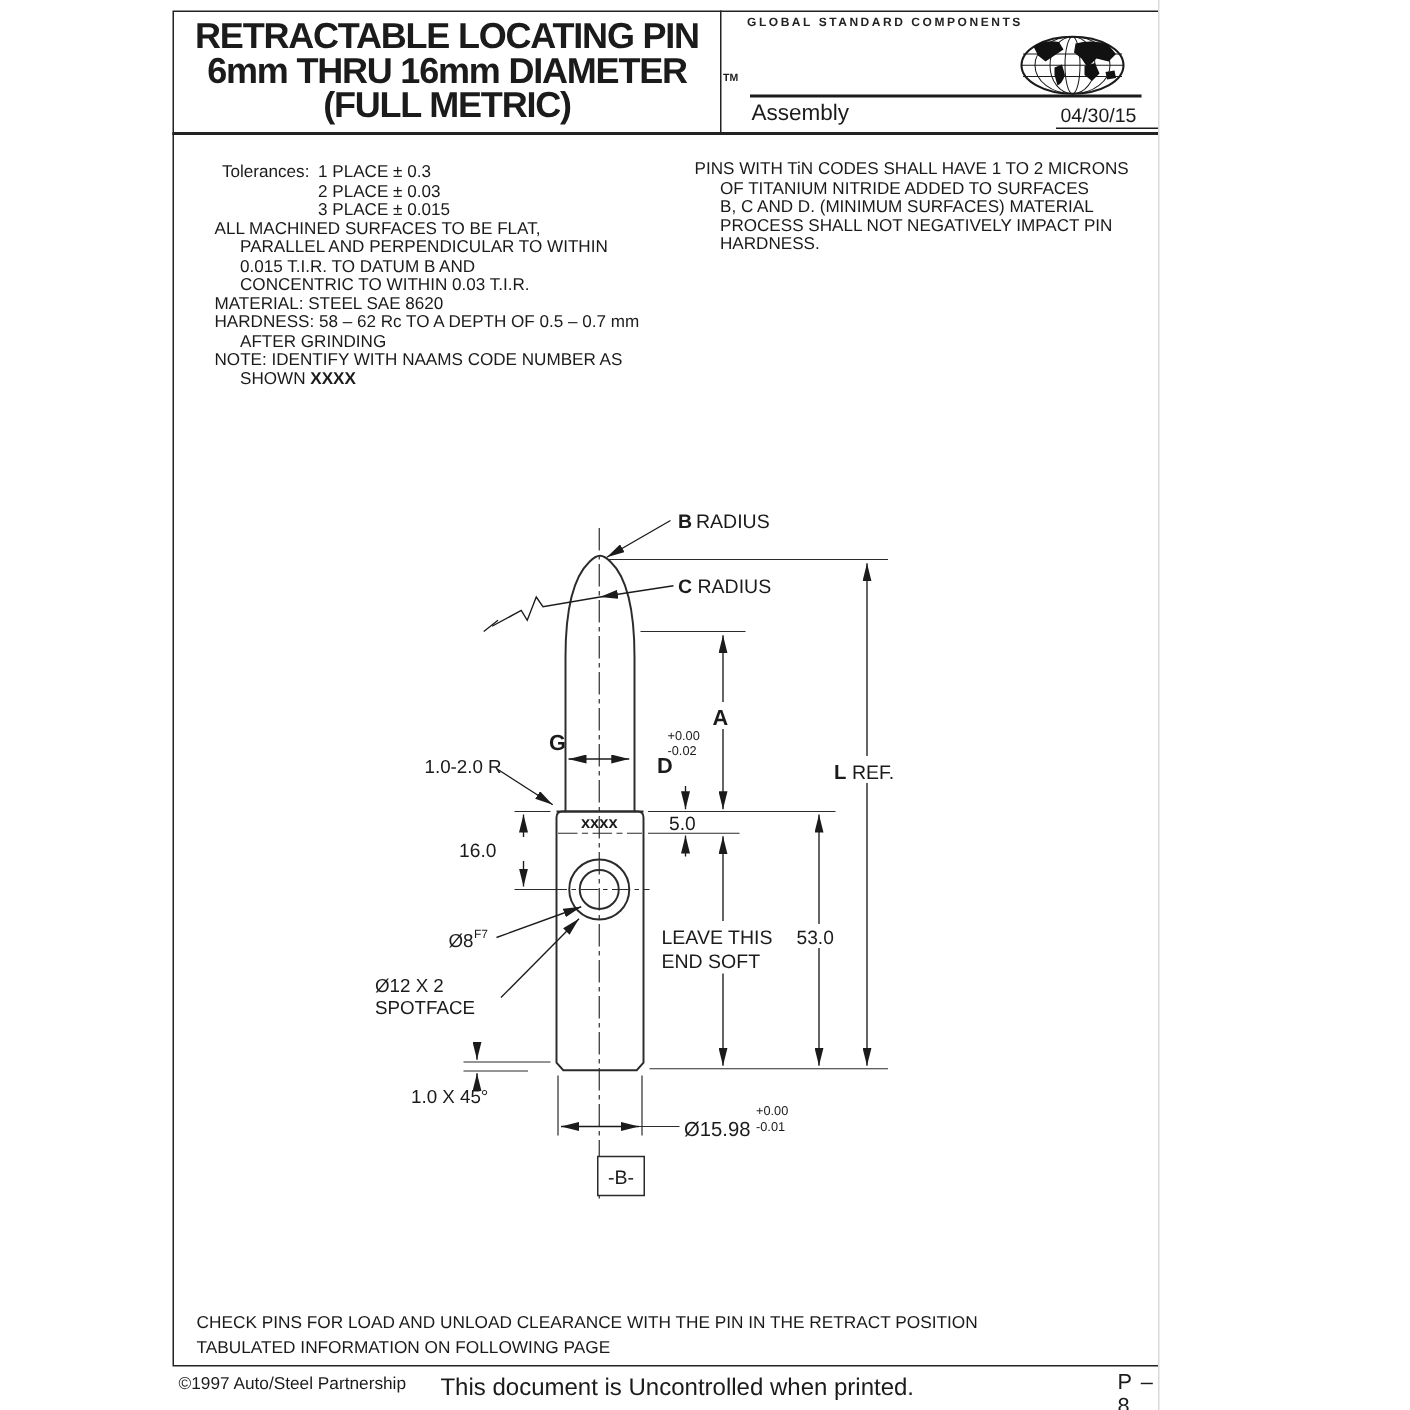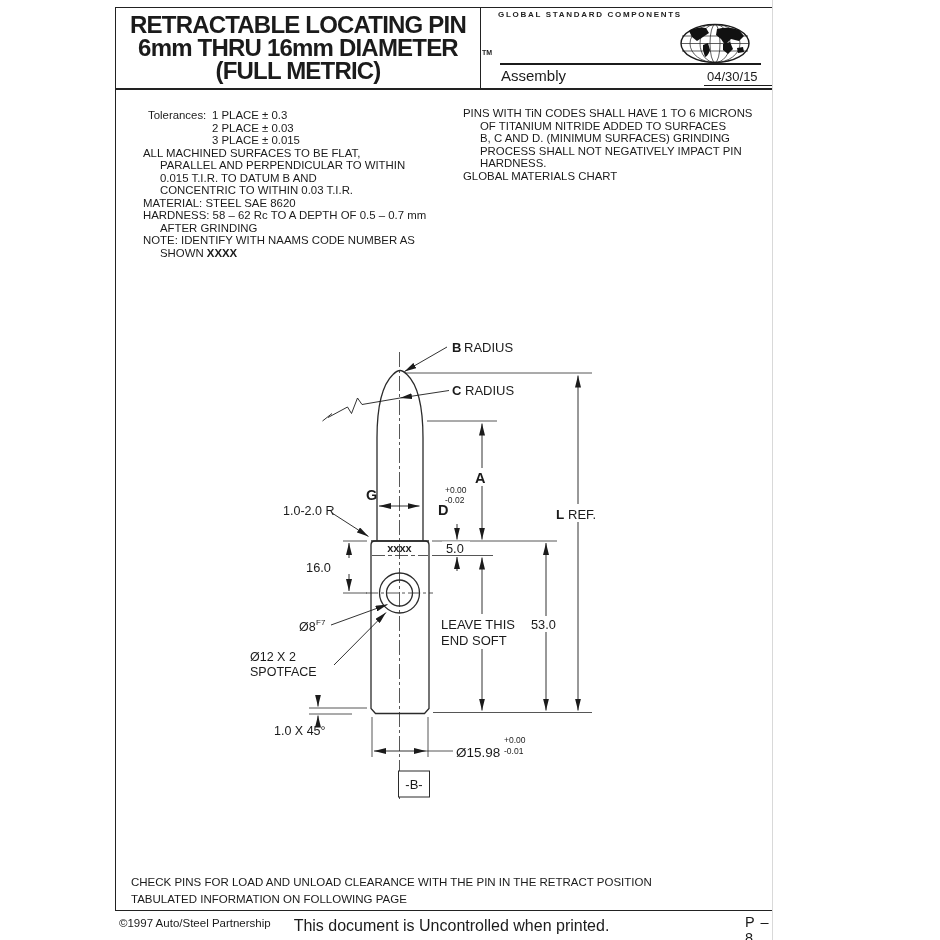--- a/index.html
+++ b/index.html
@@ -87,26 +87,25 @@
       <div class="nl-i1">PARALLEL AND PERPENDICULAR TO WITHIN</div>
       <div class="nl-i1">0.015 T.I.R. TO DATUM B AND</div>
       <div class="nl-i1">CONCENTRIC TO WITHIN 0.03 T.I.R.</div>
       <div class="nl-i0">MATERIAL: STEEL SAE 8620</div>
       <div class="nl-i0">HARDNESS: 58 – 62 Rc TO A DEPTH OF 0.5 – 0.7 mm</div>
       <div class="nl-i1">AFTER GRINDING</div>
       <div class="nl-i0">NOTE: IDENTIFY WITH NAAMS CODE NUMBER AS</div>
       <div class="nl-i1">SHOWN <b>XXXX</b></div>
     </div>
   <div class="abs notes" id="notes-right">
-      <div class="nl-i0">PINS WITH TiN CODES SHALL HAVE 1 TO 6 MICRONS</div>
+      <div class="nl-i0">PINS WITH TiN CODES SHALL HAVE 1 TO 2 MICRONS</div>
       <div class="nl-i1">OF TITANIUM NITRIDE ADDED TO SURFACES</div>
-      <div class="nl-i1">B, C AND D. (MINIMUM SURFACES) GRINDING</div>
+      <div class="nl-i1">B, C AND D. (MINIMUM SURFACES) MATERIAL</div>
       <div class="nl-i1">PROCESS SHALL NOT NEGATIVELY IMPACT PIN</div>
       <div class="nl-i1">HARDNESS.</div>
-      <div class="nl-i0">GLOBAL MATERIALS CHART</div>
     </div>
 
   <div id="side-tabs-top">
       <div class="abs side-tab" style="left: 784px; top: 204px;">A</div>
       <div class="abs side-tab" style="left: 784px; top: 229.6px;">C</div>
       <div class="abs side-tab" style="left: 784px; top: 255.2px;">D</div>
       <div class="abs side-tab" style="left: 784px; top: 280.8px;">E</div>
     </div>
   <div class="abs side-tab" id="tab-b" style="left:783px;top:647px;">
       <span>B</span>

